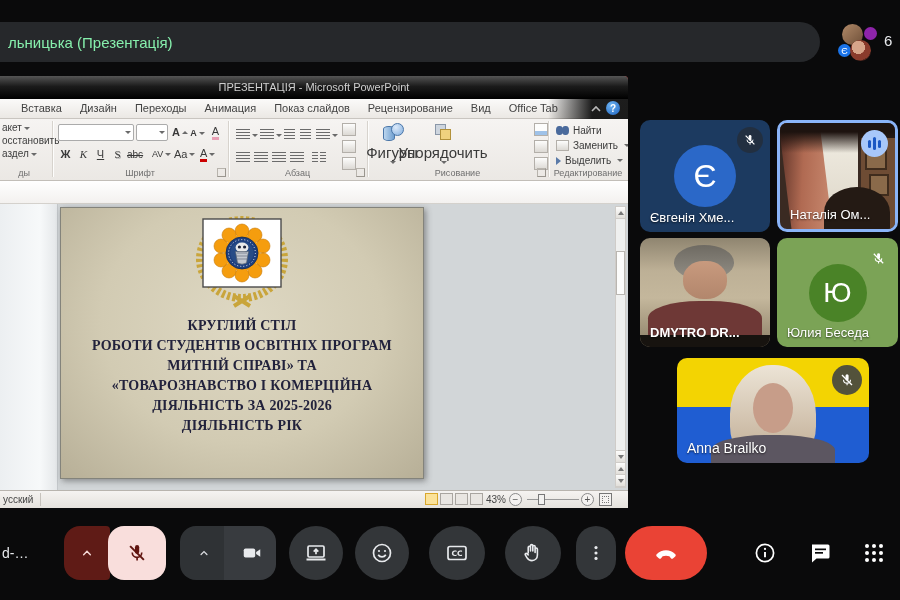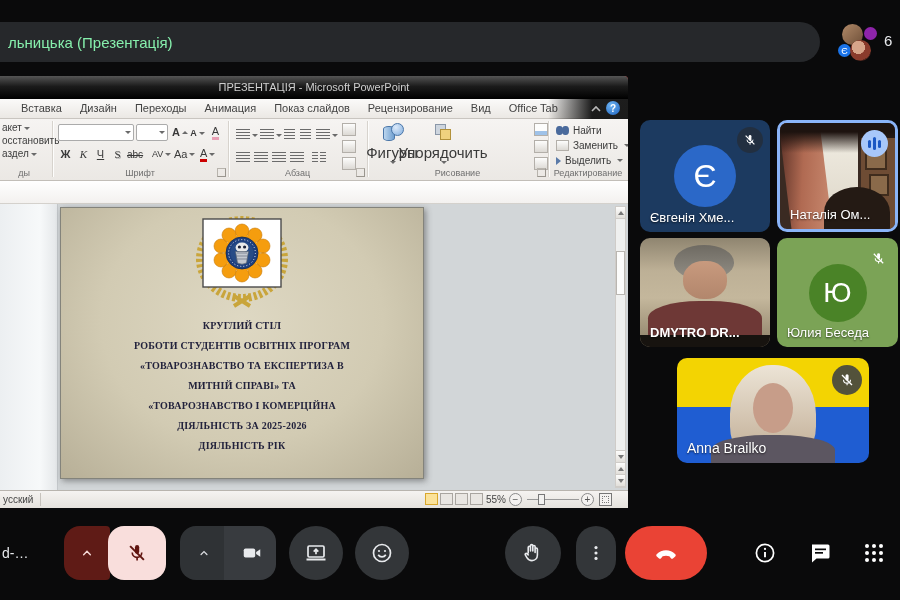--- a/index.html
+++ b/index.html
@@ -66,21 +66,21 @@
   
   .ppt-band{position:absolute;left:0;top:105px;width:100%;height:23px;
     background:linear-gradient(180deg,#ffffff,#f3f1ef);border-bottom:1px solid #d4d1cc;box-sizing:border-box;}
   .ppt-canvas{position:absolute;left:0;top:128px;width:100%;height:286px;background:#d2d6d8;}
   .thumb-panel{position:absolute;left:0;top:0;width:58px;height:100%;
     background:linear-gradient(90deg,#eceff1,#f7f9fa 70%,#e4e7e9);border-right:1px solid #c3c7ca;box-sizing:border-box;}
   .slide{position:absolute;left:60px;top:3px;width:364px;height:272px;
     background:radial-gradient(ellipse at 50% 42%,#ded8c3 0%,#d2cbb3 55%,#b7af97 100%);
     border:1px solid #83837b;box-shadow:2px 2px 6px rgba(40,40,40,.45);box-sizing:border-box;text-align:center;}
   .slide-title{margin-top:8px;}
-  .slide-title div{font-family:"Liberation Serif",serif;font-weight:bold;font-size:10px;line-height:20px;
+  .slide-title div{font-family:"Liberation Serif",serif;font-weight:bold;font-size:14px;line-height:20px;
     color:#22223c;letter-spacing:.2px;white-space:nowrap;}
   .vscroll{position:absolute;right:2px;top:2px;width:11px;height:282px;background:#eff0ef;border:1px solid #cfccc8;box-sizing:border-box;}
   .vs-arrow{position:absolute;left:0;width:9px;height:11px;background:linear-gradient(180deg,#fdfdfc,#e2dfda);
     border-bottom:1px solid #cfccc8;display:flex;align-items:center;justify-content:center;}
   .tri-up{width:0;height:0;border-left:3px solid transparent;border-right:3px solid transparent;border-bottom:4px solid #777;}
   .tri-dn{width:0;height:0;border-left:3px solid transparent;border-right:3px solid transparent;border-top:4px solid #777;}
   .vs-thumb{position:absolute;left:0;top:44px;width:9px;height:44px;background:#fcfcfb;border:1px solid #b9b6b1;box-sizing:border-box;}
 
   
   .ppt-status{position:absolute;left:0;top:414px;width:100%;height:18px;
@@ -351,21 +351,20 @@
           <ellipse cx="56" cy="35.5" rx="6.4" ry="5" fill="#e9e9e9"></ellipse>
           <circle cx="53.4" cy="35" r="1.6" fill="#1c2238"></circle>
           <circle cx="58.6" cy="35" r="1.6" fill="#1c2238"></circle>
           <path d="M49.5 39.5 L62.5 39.5 L60.5 51 Q56 53.4 51.5 51 Z" fill="#c3c8d0" stroke="#55606e" stroke-width="0.7"></path>
           <path d="M51 41 L61 41 M50.7 44 L61.3 44 M51 47 L61 47" stroke="#55606e" stroke-width="0.6"></path>
         </svg>
 
         <div class="slide-title">
           <div>КРУГЛИЙ СТІЛ</div>
           <div>РОБОТИ СТУДЕНТІВ ОСВІТНІХ ПРОГРАМ</div>
-          <div>«ТОВАРОЗНАВСТВО ТА ЕКСПЕРТИЗА В</div>
           <div>МИТНІЙ СПРАВІ» ТА</div>
           <div>«ТОВАРОЗНАВСТВО І КОМЕРЦІЙНА</div>
           <div>ДІЯЛЬНІСТЬ ЗА 2025-2026</div>
           <div>ДІЯЛЬНІСТЬ РІК</div>
         </div>
       </div>
 
       <div class="vscroll">
         <div class="vs-arrow" style="top:0">
             <i class="tri-up"></i>
@@ -385,21 +384,21 @@
 
     <div class="ppt-status">
       <span class="lang">усский</span>
       <span class="st-sep" style="left:40px"></span>
       <div class="viewbtns">
         <div class="vb active"></div>
         <div class="vb"></div>
         <div class="vb"></div>
         <div class="vb"></div>
       </div>
-      <span class="zoom-txt">55%</span>
+      <span class="zoom-txt">43%</span>
       <div class="zc" style="left:509px">−</div>
       <div class="ztrack"></div>
       <div class="zthumb"></div>
       <div class="zc" style="left:581px">+</div>
       <div class="zfit"></div>
     </div>
   </div>
 
   <div class="tile" id="tile-yevheniia">
     <div class="avatar-circle">
@@ -511,20 +510,26 @@
 
   <div class="ctl circle54 emoji-btn">
     <svg width="24" height="24" viewBox="0 0 24 24" fill="none" stroke="#e8eaed" stroke-width="1.7">
       <circle cx="12" cy="12" r="8.5"></circle>
         <circle cx="9" cy="10" r="1.1" fill="#e8eaed" stroke="none"></circle>
         <circle cx="15" cy="10" r="1.1" fill="#e8eaed" stroke="none"></circle>
         <path d="M8.2 13.7 a4.4 4.4 0 0 0 7.6 0"></path>
     </svg>
   </div>
 
+  <div class="ctl cc-btn">
+    <svg width="24" height="24" viewBox="0 0 24 24" fill="none" stroke="#e8eaed" stroke-width="1.7">
+      <rect x="3" y="5.5" width="18" height="13" rx="2"></rect>
+      <text x="12" y="15" text-anchor="middle" font-size="7.5" font-weight="bold" fill="#e8eaed" stroke="none" font-family="DejaVu Sans, sans-serif">CC</text>
+    </svg>
+  </div>
 
   <div class="ctl hand-btn">
     <svg width="24" height="24" viewBox="0 0 24 24" fill="none" stroke="#e8eaed" stroke-width="1.6" stroke-linecap="round" stroke-linejoin="round">
       <path d="M7.2 12 V6.4 a1.15 1.15 0 0 1 2.3 0 V10 M9.5 10 V4.8 a1.15 1.15 0 0 1 2.3 0 V10 M11.8 10 V5.6 a1.15 1.15 0 0 1 2.3 0 V11 M14.1 11.5 V8.2 a1.15 1.15 0 0 1 2.3 0 V14 c0 3.3 -2.3 5.6 -5.4 5.6 c-2.5 0 -3.9 -1 -5.1 -3 l-1.6 -2.7 c-.6 -1 .7 -2 1.6 -1.2 l1.3 1.2"></path>
     </svg>
   </div>
 
   <div class="ctl more-btn">
     <svg width="20" height="20" viewBox="0 0 24 24" fill="#e8eaed">
         <circle cx="12" cy="5.5" r="1.9"></circle>

